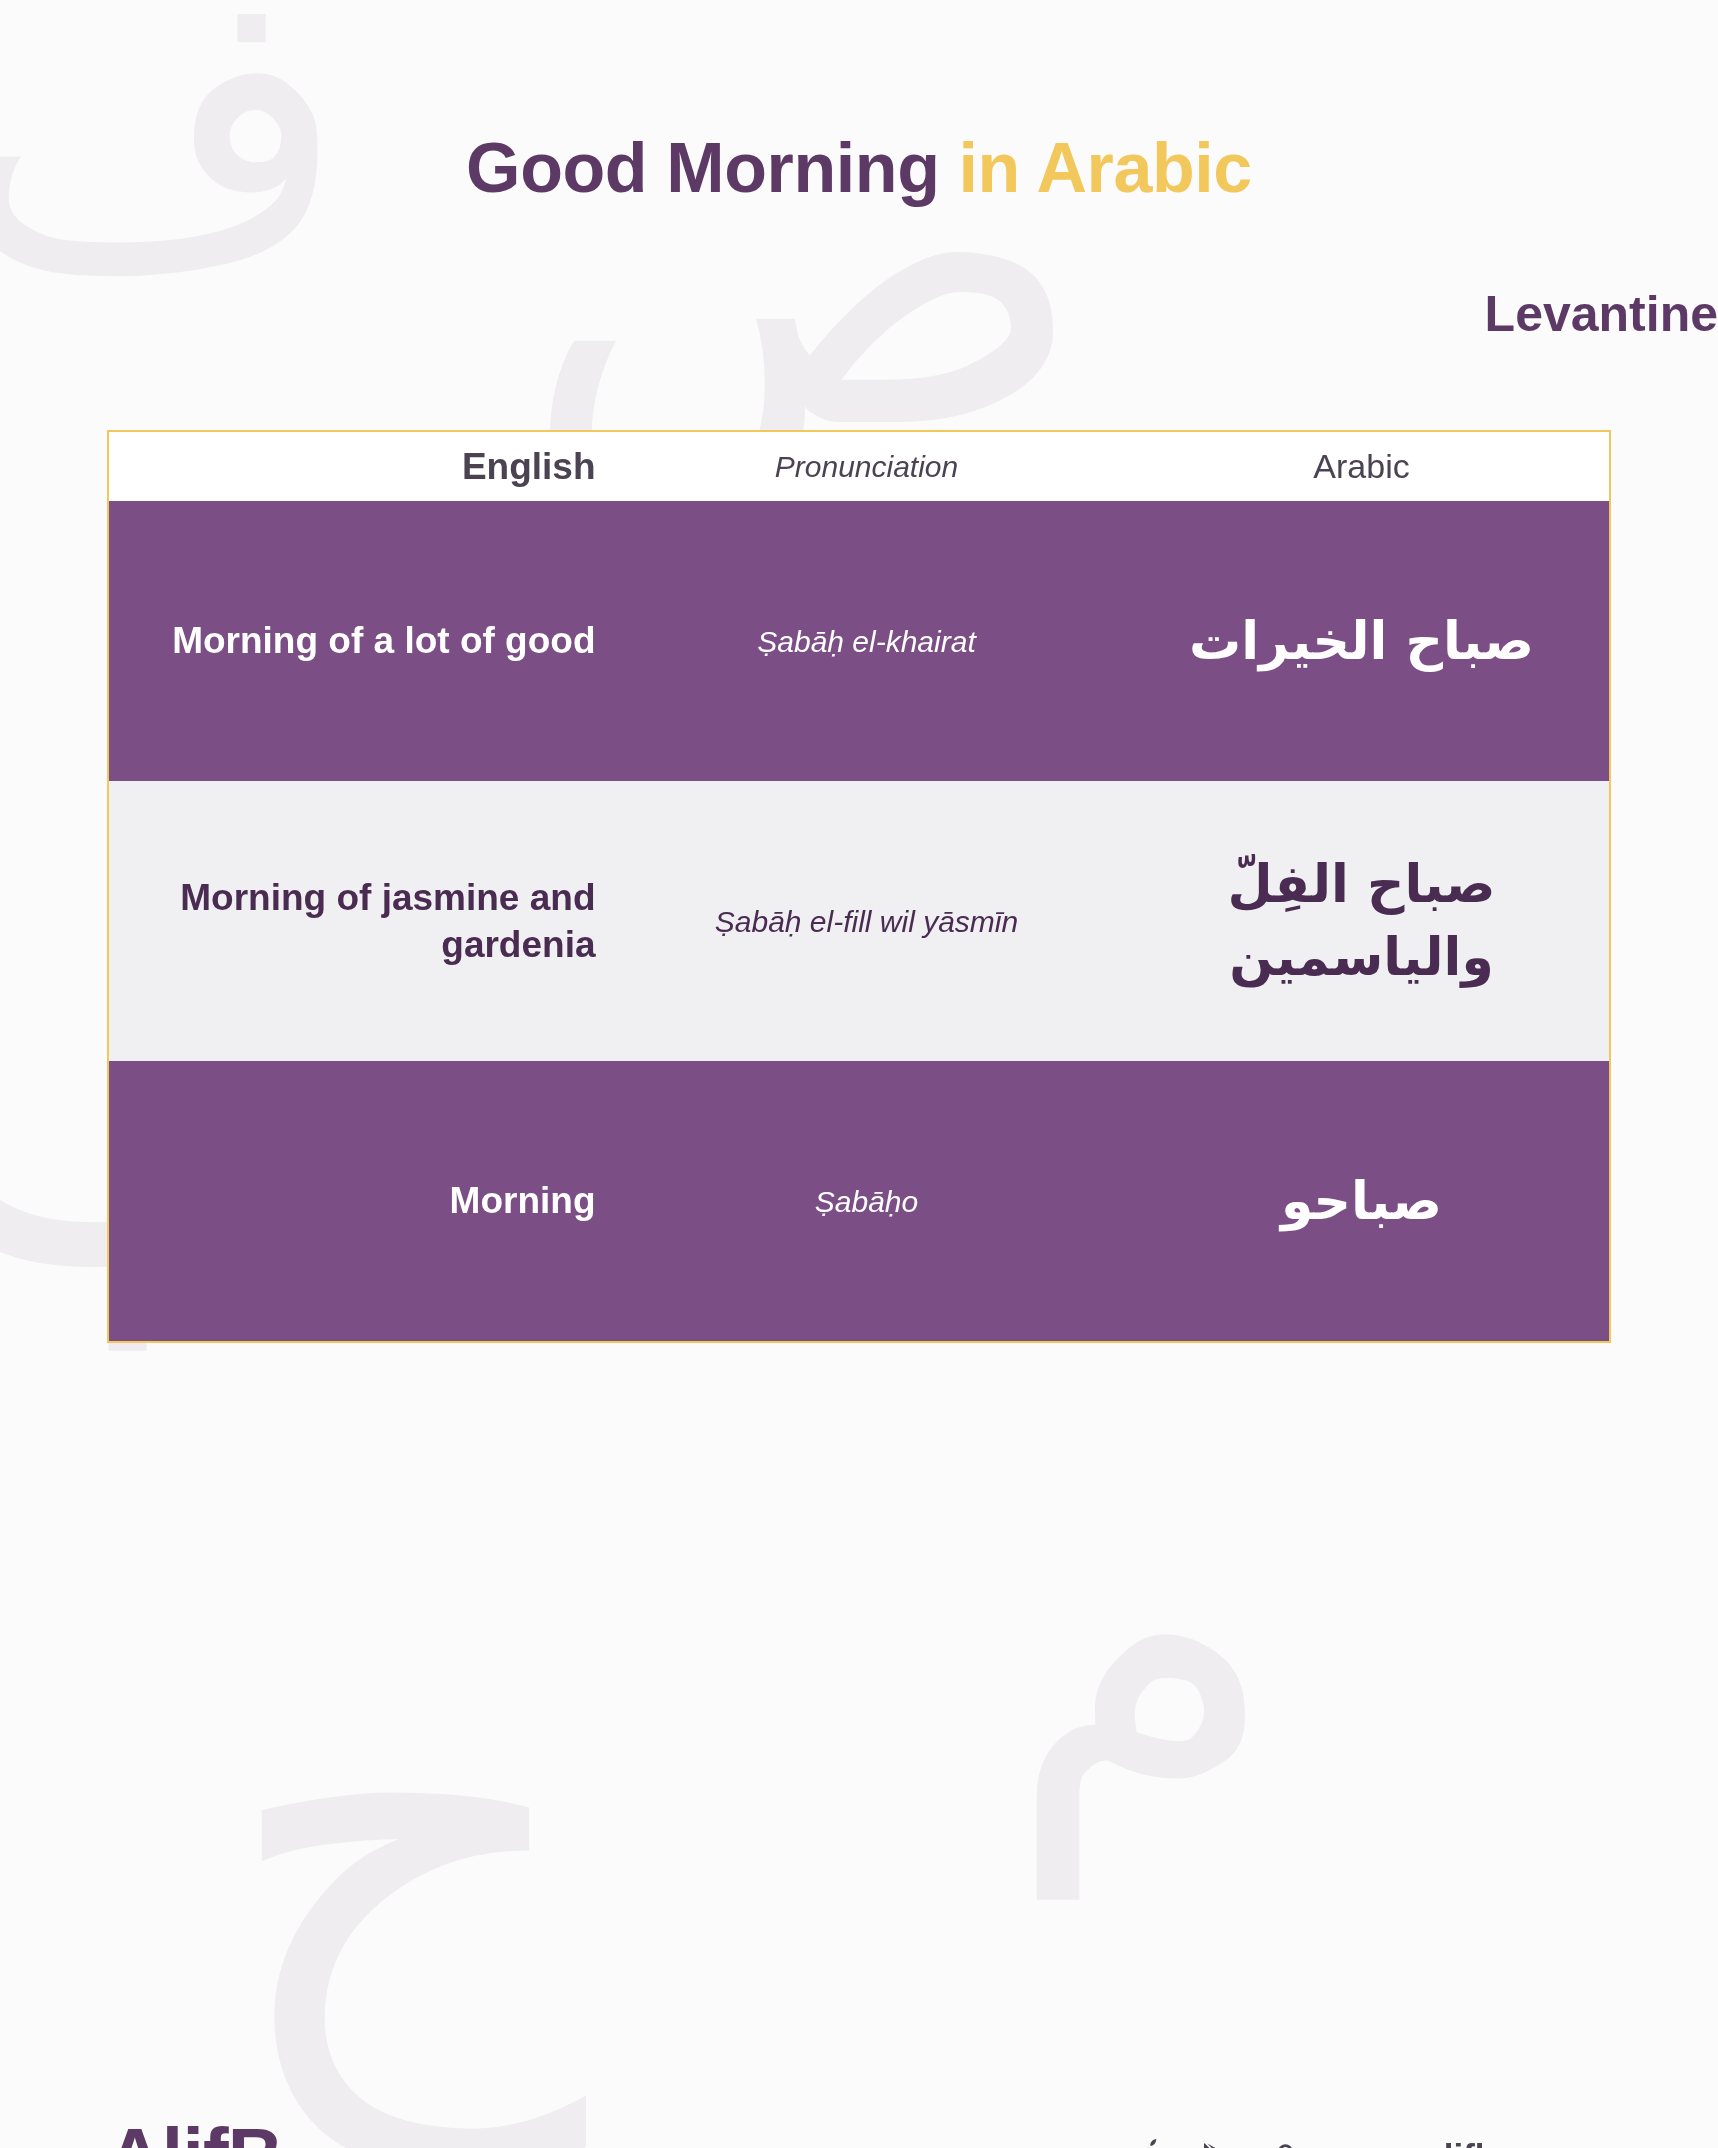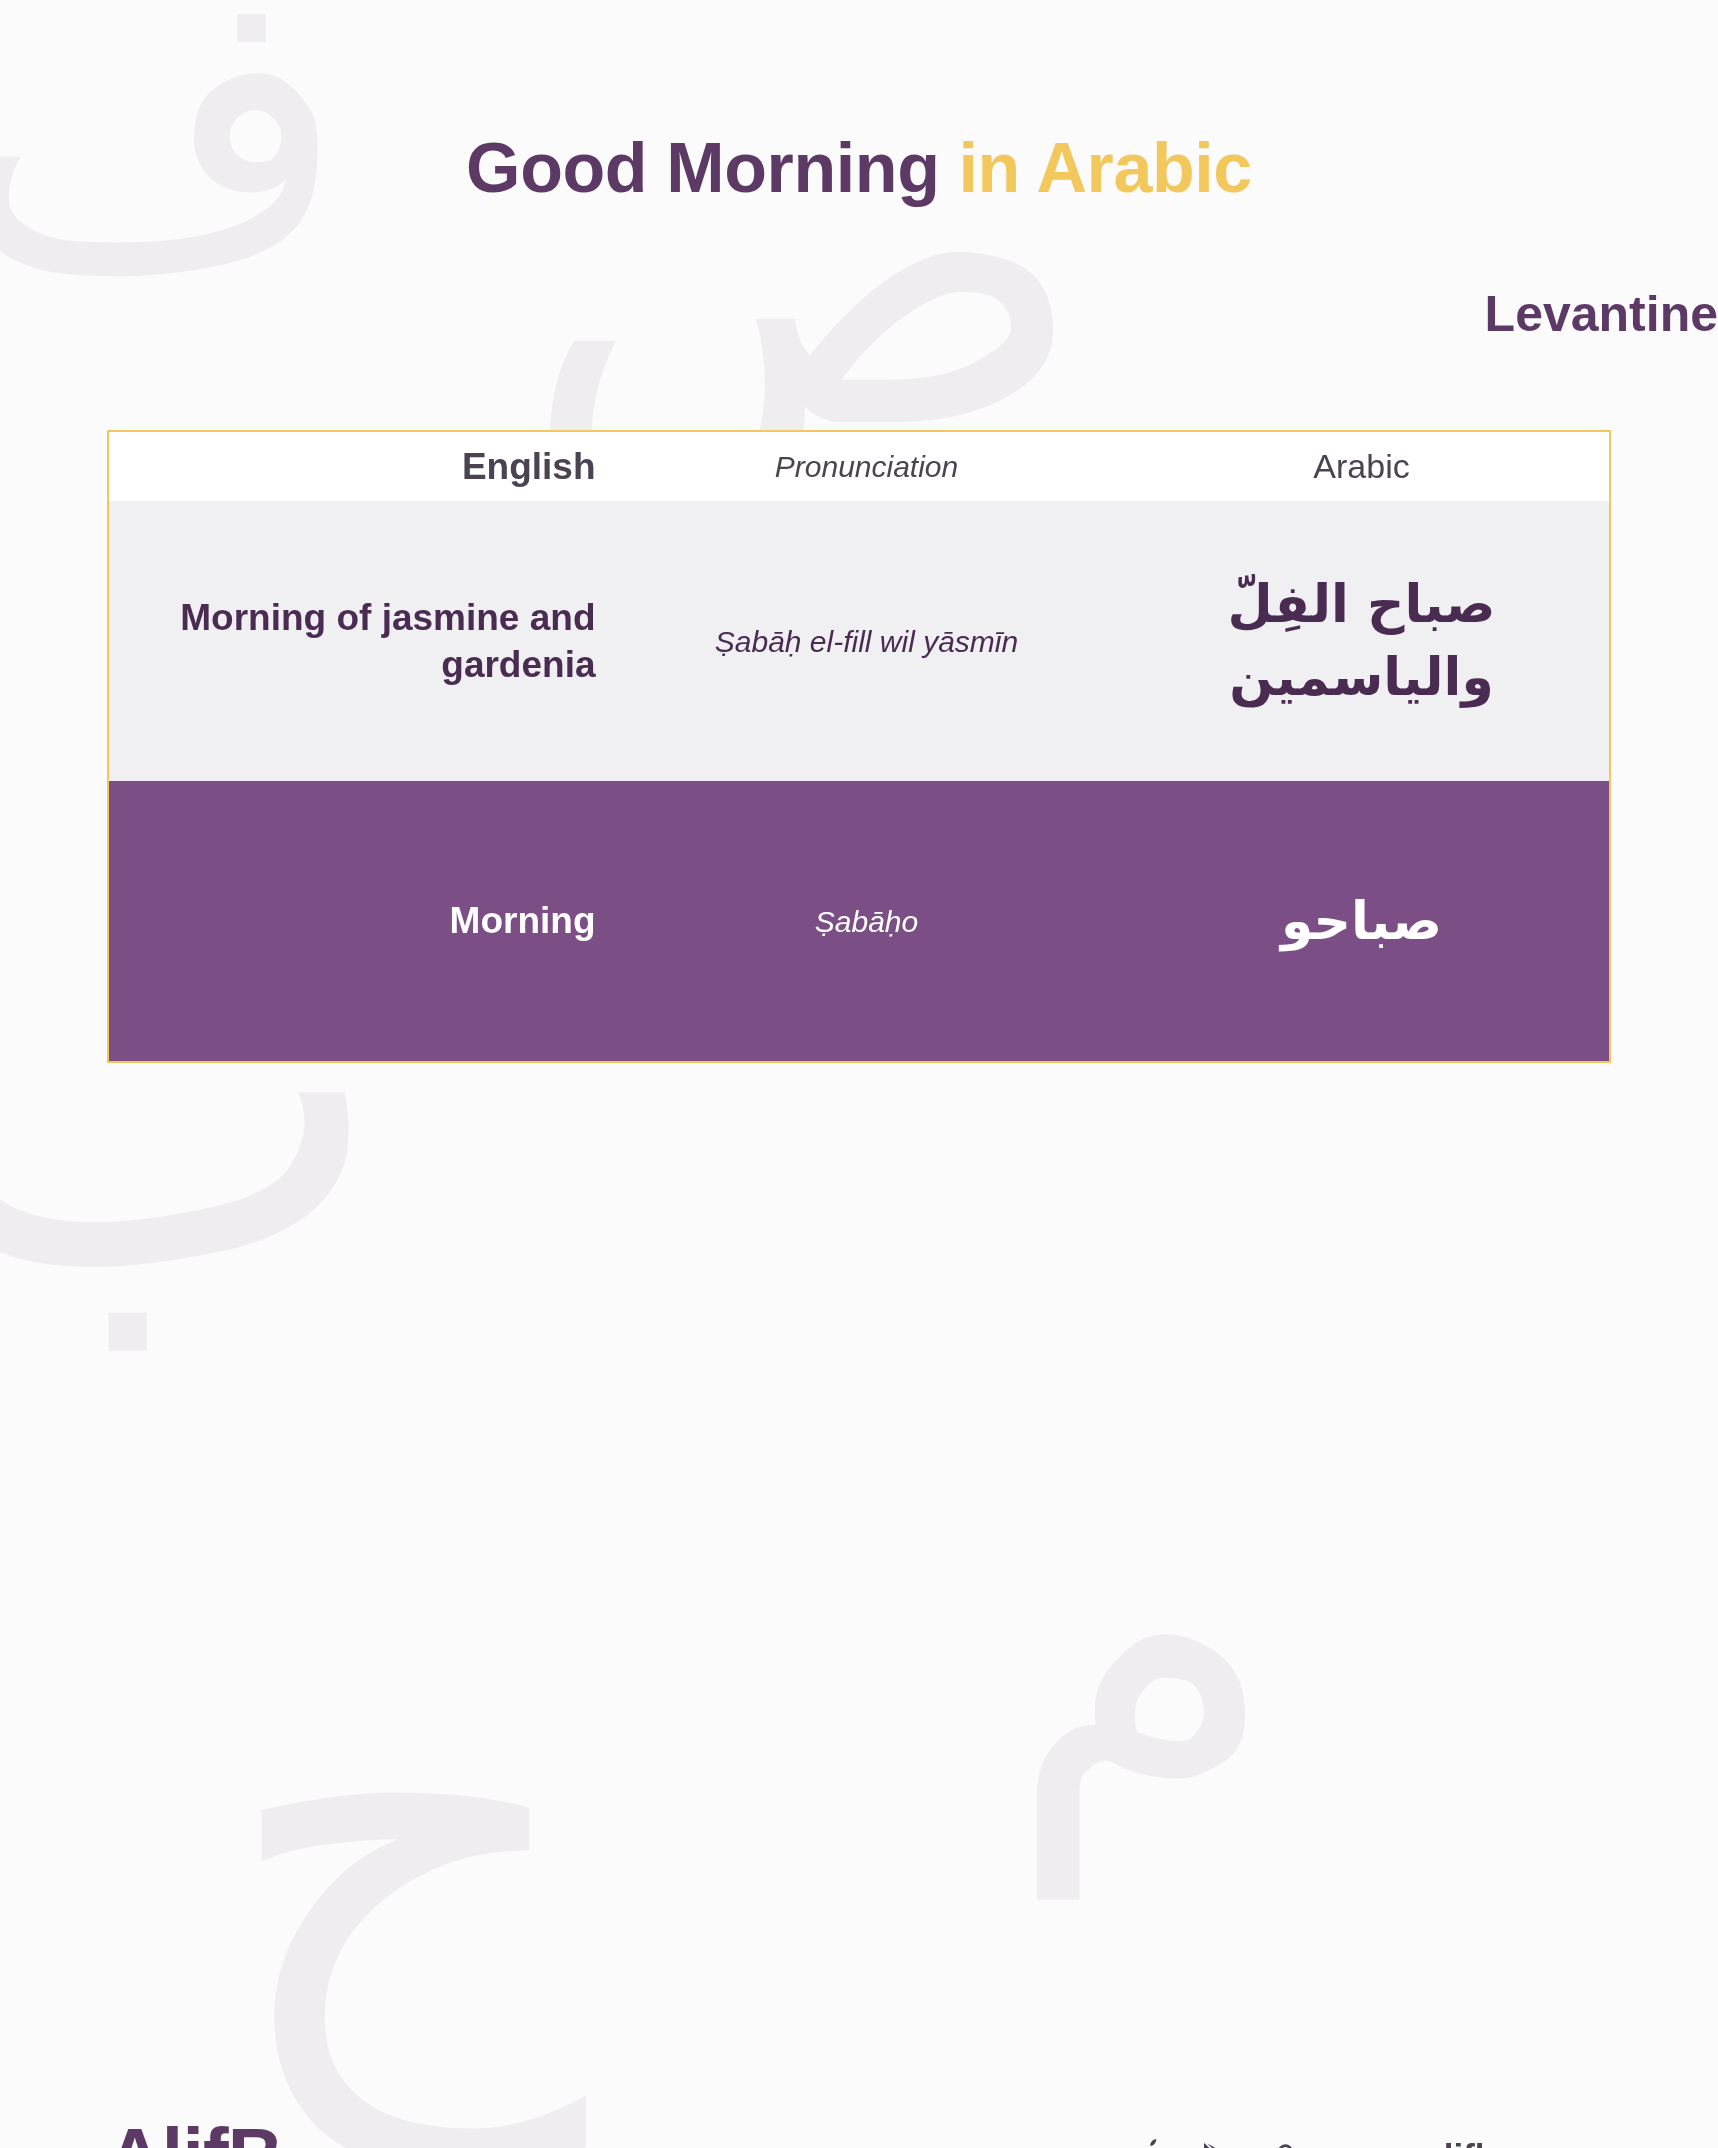--- a/index.html
+++ b/index.html
@@ -203,20 +203,25 @@
     <h2 class="subtitle">Levantine</h2>
 
     <div class="table-wrap">
 
       <div class="row head-row">
         <div class="head-cell c-english">English</div>
         <div class="head-cell c-pron">Pronunciation</div>
         <div class="head-cell c-arabic" style="font-size:34px;font-weight:normal;direction:ltr;font-family:'Liberation Sans',sans-serif;">Arabic</div>
       </div>
 
+      <div class="row body-row row-purple">
+        <div class="c-english">Morning of a lot of good</div>
+        <div class="c-pron">Ṣabāḥ el-khairat</div>
+        <div class="c-arabic">صباح الخيرات</div>
+      </div>
 
       <div class="row body-row row-light">
         <div class="c-english">Morning of jasmine and gardenia</div>
         <div class="c-pron">Ṣabāḥ el-fill wil yāsmīn</div>
         <div class="c-arabic">صباح الفِلّ والياسمين</div>
       </div>
 
       <div class="row body-row row-purple">
         <div class="c-english">Morning</div>
         <div class="c-pron">Ṣabāḥo</div>

